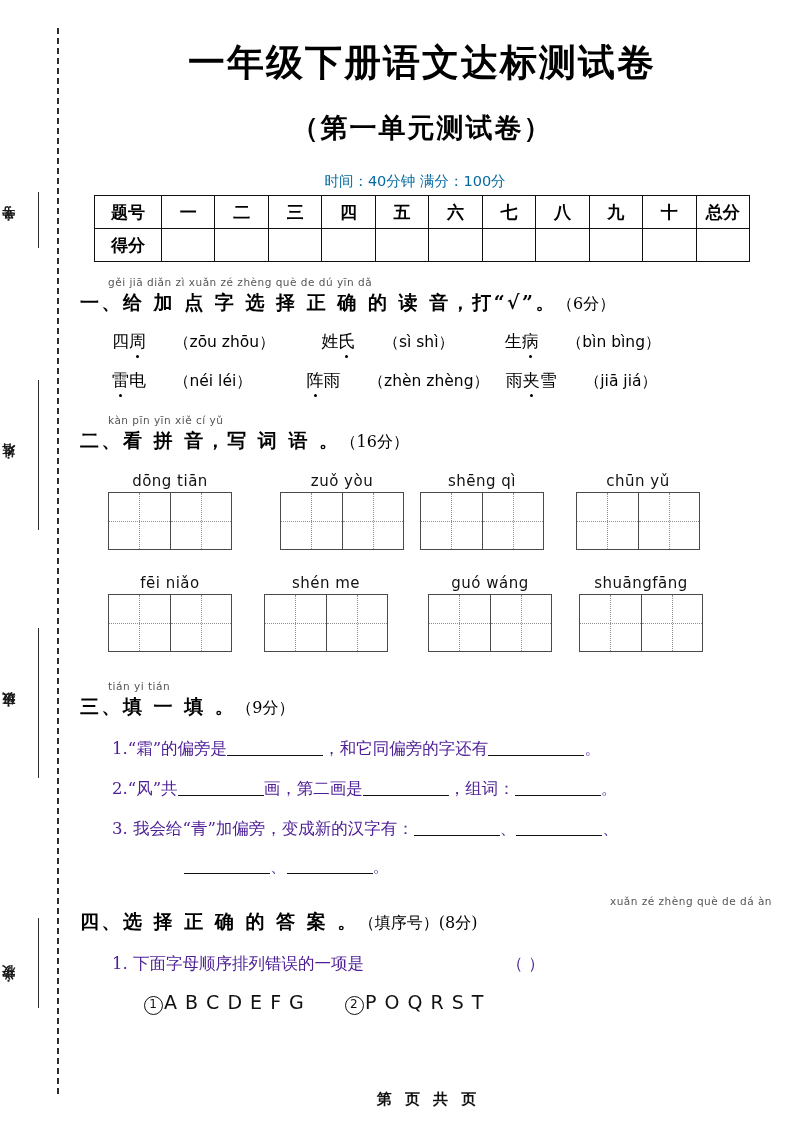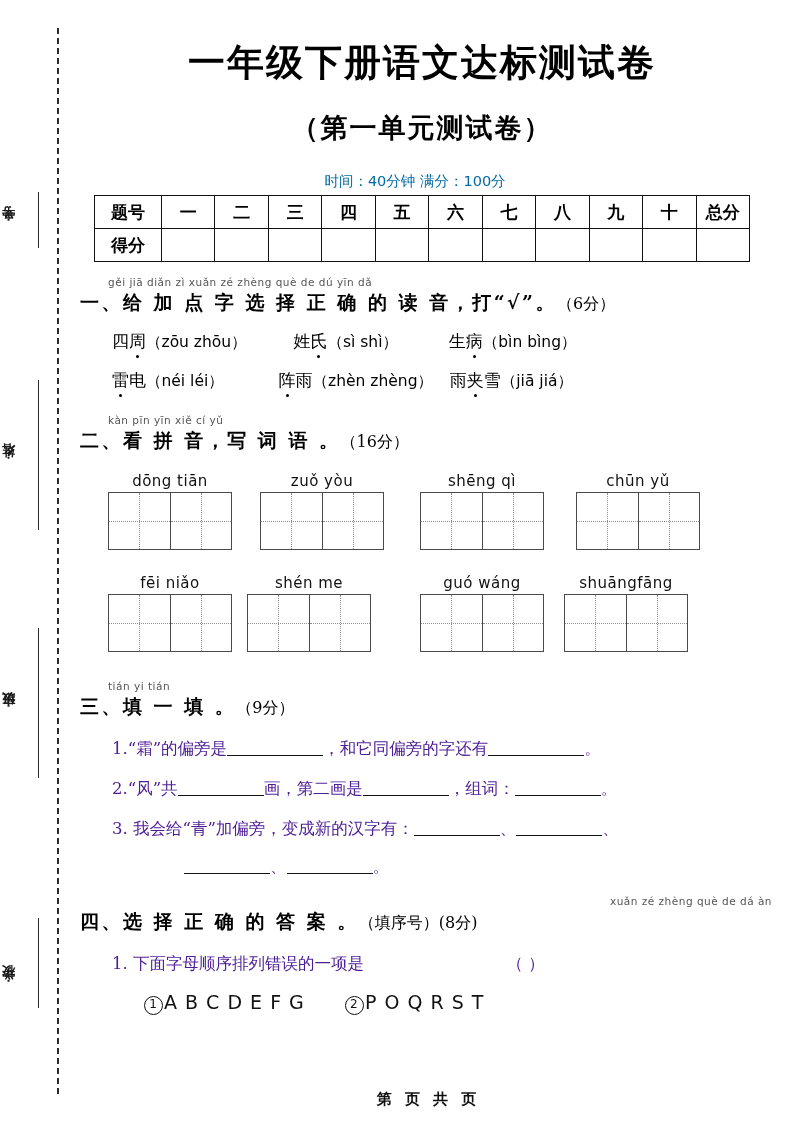--- a/index.html
+++ b/index.html
@@ -142,21 +142,21 @@
     content: "";
     position: absolute;
     left: 50%;
     bottom: -5px;
     width: 3px;
     height: 3px;
     margin-left: -1.5px;
     border-radius: 50%;
     background: #000;
   }
-  .py { font-family: "DejaVu Sans", sans-serif; font-size: 15.5px; }
+  .py { font-family: "DejaVu Sans", sans-serif; font-size: 15.5px; padding-left: 28px; }
 
   
   .grid-band { position: relative; height: 100px; }
   .grid-group { position: absolute; top: 0; }
   .grid-py {
     font-family: "DejaVu Sans", sans-serif;
     font-size: 15px;
     color: #111;
     text-align: center;
     letter-spacing: 0.5px;
@@ -336,21 +336,21 @@
     </div>
 
     <div class="grid-band" style="margin-top:18px;">
       <div class="grid-group" style="left:36px;">
         <div class="grid-py">dōng  tiān</div>
         <div class="tzg">
             <div class="cell"></div>
             <div class="cell"></div>
           </div>
       </div>
-      <div class="grid-group" style="left:188px;">
+      <div class="grid-group" style="left:208px;">
         <div class="grid-py">zuǒ   yòu</div>
         <div class="tzg">
             <div class="cell"></div>
             <div class="cell"></div>
           </div>
       </div>
       <div class="grid-group" style="left:348px;">
         <div class="grid-py">shēng  qì</div>
         <div class="tzg">
             <div class="cell"></div>
@@ -367,35 +367,35 @@
     </div>
 
     <div class="grid-band" style="margin-top:2px;">
       <div class="grid-group" style="left:36px;">
         <div class="grid-py">fēi  niǎo</div>
         <div class="tzg">
             <div class="cell"></div>
             <div class="cell"></div>
           </div>
       </div>
-      <div class="grid-group" style="left:175px;">
+      <div class="grid-group" style="left:192px;">
         <div class="grid-py">shén  me</div>
         <div class="tzg">
             <div class="cell"></div>
             <div class="cell"></div>
           </div>
       </div>
-      <div class="grid-group" style="left:348px;">
+      <div class="grid-group" style="left:356px;">
         <div class="grid-py">guó wáng</div>
         <div class="tzg">
             <div class="cell"></div>
             <div class="cell"></div>
           </div>
       </div>
-      <div class="grid-group" style="left:492px;">
+      <div class="grid-group" style="left:507px;">
         <div class="grid-py">shuāngfāng</div>
         <div class="tzg">
             <div class="cell"></div>
             <div class="cell"></div>
           </div>
       </div>
     </div>
   </div>
 
   <div class="section" style="margin-top:6px;">

